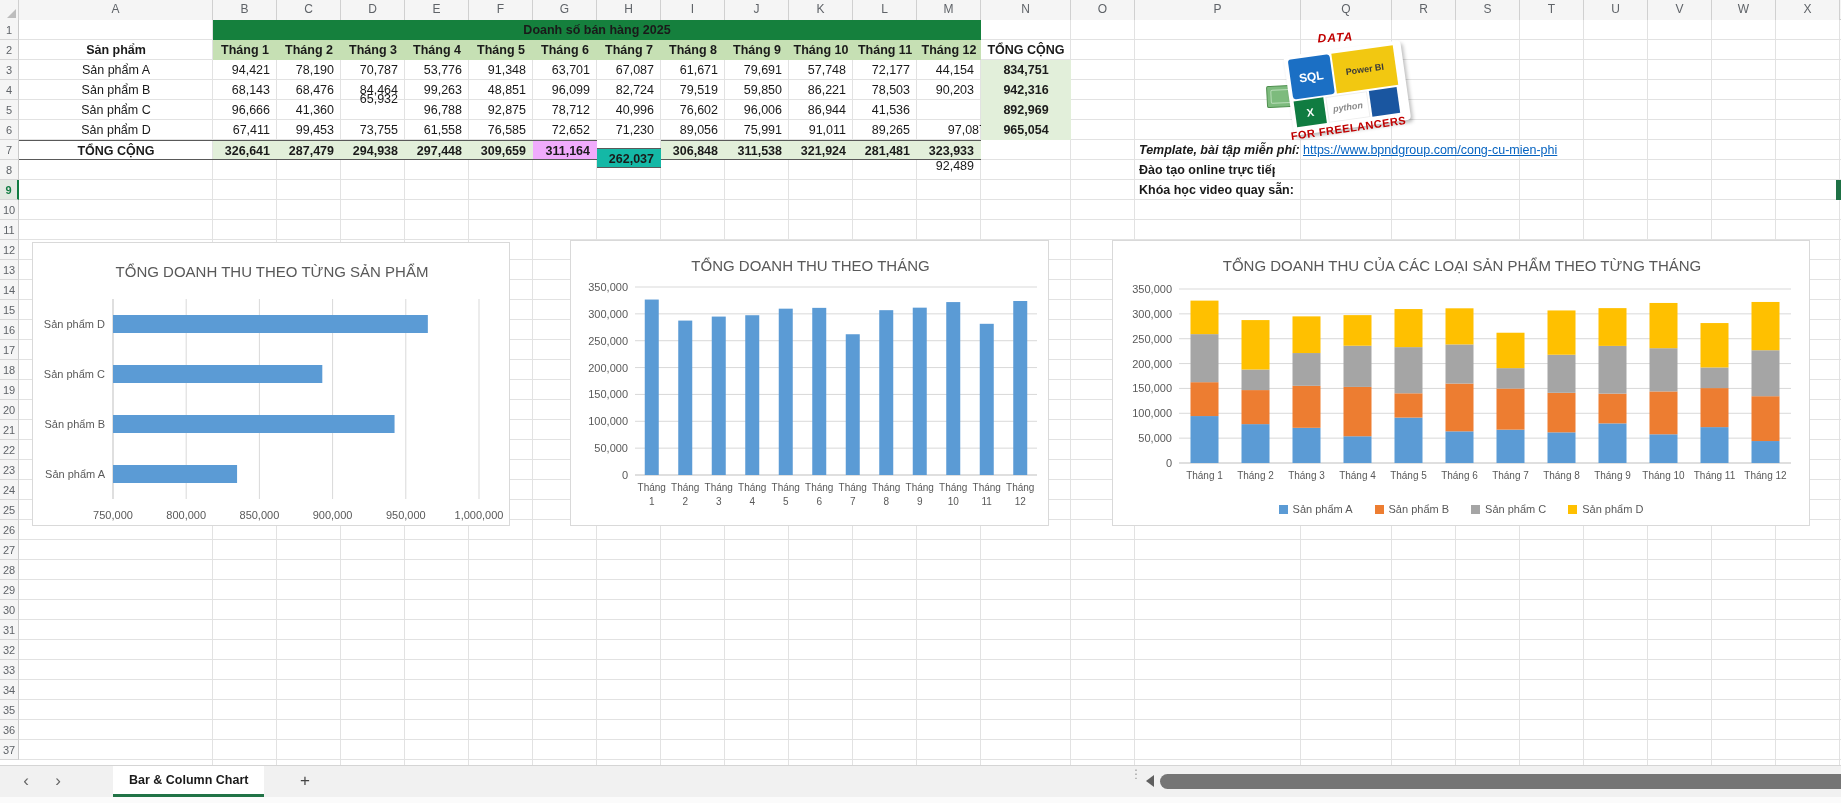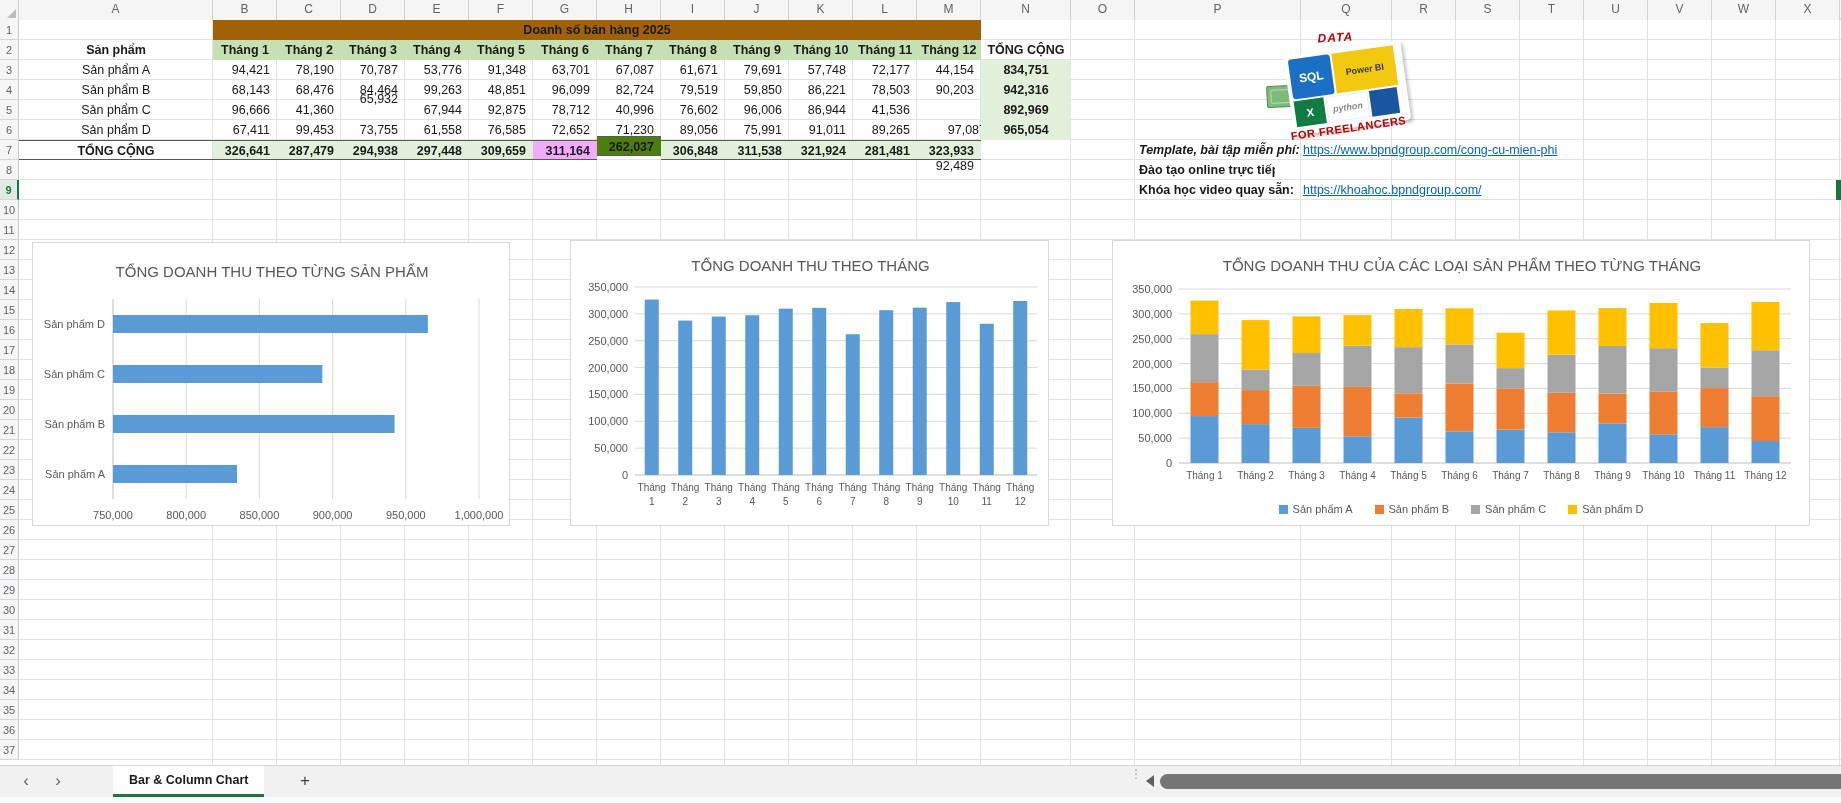--- a/index.html
+++ b/index.html
@@ -386,21 +386,21 @@
           <span class="tile pbi">Power BI</span>
           <span class="tile xl">X</span>
           <span class="tile py">python</span>
           <span class="tile bi2"></span>
         </div>
       </div>
       <div class="t-bot">FOR FREELANCERS</div>
     </div>
 
     <div id="sliver"></div>
-  <div class="cell center b" style="left: 194px; top: 0px; width: 768px; background: #a16207;">Doanh số bán hàng 2025</div>
+  <div class="cell center b" style="left: 194px; top: 0px; width: 768px; background: #15803d;">Doanh số bán hàng 2025</div>
       <div class="cell center b" style="left: 0px; top: 20px; width: 194px;">Sản phẩm</div>
       <div class="cell center b clip" style="left: 194px; top: 20px; width: 64px; background: rgb(198, 224, 180);">Tháng 1</div>
       <div class="cell center b clip" style="left: 258px; top: 20px; width: 64px; background: rgb(198, 224, 180);">Tháng 2</div>
       <div class="cell center b clip" style="left: 322px; top: 20px; width: 64px; background: rgb(198, 224, 180);">Tháng 3</div>
       <div class="cell center b clip" style="left: 386px; top: 20px; width: 64px; background: rgb(198, 224, 180);">Tháng 4</div>
       <div class="cell center b clip" style="left: 450px; top: 20px; width: 64px; background: rgb(198, 224, 180);">Tháng 5</div>
       <div class="cell center b clip" style="left: 514px; top: 20px; width: 64px; background: rgb(198, 224, 180);">Tháng 6</div>
       <div class="cell center b clip" style="left: 578px; top: 20px; width: 64px; background: rgb(198, 224, 180);">Tháng 7</div>
       <div class="cell center b clip" style="left: 642px; top: 20px; width: 64px; background: rgb(198, 224, 180);">Tháng 8</div>
       <div class="cell center b clip" style="left: 706px; top: 20px; width: 64px; background: rgb(198, 224, 180);">Tháng 9</div>
@@ -433,21 +433,21 @@
       <div class="cell num" style="left: 642px; top: 60px; width: 64px;">79,519</div>
       <div class="cell num" style="left: 706px; top: 60px; width: 64px;">59,850</div>
       <div class="cell num" style="left: 770px; top: 60px; width: 64px;">86,221</div>
       <div class="cell num" style="left: 834px; top: 60px; width: 64px;">78,503</div>
       <div class="cell num" style="left: 898px; top: 60px; width: 64px;">90,203</div>
       <div class="cell center b" style="left: 962px; top: 60px; width: 90px; background: rgb(226, 239, 218);">942,316</div>
       <div class="cell center" style="left: 0px; top: 80px; width: 194px;">Sản phẩm C</div>
       <div class="cell num" style="left: 194px; top: 80px; width: 64px;">96,666</div>
       <div class="cell num" style="left: 258px; top: 80px; width: 64px;">41,360</div>
       <div class="cell num" style="left: 322px; top: 69px; width: 64px;">65,932</div>
-      <div class="cell num" style="left: 386px; top: 80px; width: 64px;">67,944</div>
+      <div class="cell num" style="left: 386px; top: 80px; width: 64px;">96,788</div>
       <div class="cell num" style="left: 450px; top: 80px; width: 64px;">92,875</div>
       <div class="cell num" style="left: 514px; top: 80px; width: 64px;">78,712</div>
       <div class="cell num" style="left: 578px; top: 80px; width: 64px;">40,996</div>
       <div class="cell num" style="left: 642px; top: 80px; width: 64px;">76,602</div>
       <div class="cell num" style="left: 706px; top: 80px; width: 64px;">96,006</div>
       <div class="cell num" style="left: 770px; top: 80px; width: 64px;">86,944</div>
       <div class="cell num" style="left: 834px; top: 80px; width: 64px;">41,536</div>
       <div class="cell num" style="left: 898px; top: 92px; width: 64px; margin-top: 44px;">92,489</div>
       <div class="cell center b" style="left: 962px; top: 80px; width: 90px; background: rgb(226, 239, 218);">892,969</div>
       <div class="cell center" style="left: 0px; top: 100px; width: 194px;">Sản phẩm D</div>
@@ -464,31 +464,30 @@
       <div class="cell num" style="left: 834px; top: 100px; width: 64px;">89,265</div>
       <div class="cell num" style="left: 910px; top: 100px; width: 64px;">97,087</div>
       <div class="cell center b" style="left: 962px; top: 100px; width: 90px; background: rgb(226, 239, 218);">965,054</div>
       <div class="cell center b total-top total-bot" style="left: 0px; top: 120px; width: 194px;">TỔNG CỘNG</div>
       <div class="cell num b total-top total-bot" style="left: 194px; top: 120px; width: 64px; background: rgb(226, 239, 218);">326,641</div>
       <div class="cell num b total-top total-bot" style="left: 258px; top: 120px; width: 64px; background: rgb(226, 239, 218);">287,479</div>
       <div class="cell num b total-top total-bot" style="left: 322px; top: 120px; width: 64px; background: rgb(226, 239, 218);">294,938</div>
       <div class="cell num b total-top total-bot" style="left: 386px; top: 120px; width: 64px; background: rgb(226, 239, 218);">297,448</div>
       <div class="cell num b total-top total-bot" style="left: 450px; top: 120px; width: 64px; background: rgb(226, 239, 218);">309,659</div>
       <div class="cell num b total-top total-bot" style="left: 514px; top: 120px; width: 64px; background: #f0abfc;">311,164</div>
-      <div class="cell num b total-top total-bot" style="left: 578px; top: 116px; width: 64px; background: #4d7c0f;">262,037</div>
+      <div class="cell num b total-top total-bot" style="left: 578px; top: 128px; width: 64px; background: #14b8a6;">262,037</div>
       <div class="cell num b total-top total-bot" style="left: 642px; top: 120px; width: 64px; background: rgb(226, 239, 218);">306,848</div>
       <div class="cell num b total-top total-bot" style="left: 706px; top: 120px; width: 64px; background: rgb(226, 239, 218);">311,538</div>
       <div class="cell num b total-top total-bot" style="left: 770px; top: 120px; width: 64px; background: rgb(226, 239, 218);">321,924</div>
       <div class="cell num b total-top total-bot" style="left: 834px; top: 120px; width: 64px; background: rgb(226, 239, 218);">281,481</div>
       <div class="cell num b total-top total-bot" style="left: 898px; top: 120px; width: 64px; background: rgb(226, 239, 218);">323,933</div>
       <div class="cell b clip" style="left: 1120px; top: 120px; width: 162px; font-style: italic;">Template, bài tập miễn phí:</div>
       <div class="cell link" style="left: 1284px; top: 120px; width: 420px;">https://www.bpndgroup.com/cong-cu-mien-phi</div>
       <div class="cell b clip" style="left: 1120px; top: 140px; width: 136px;">Đào tạo online trực tiếp:</div>
       <div class="cell b clip" style="left: 1120px; top: 160px; width: 162px;">Khóa học video quay sẵn:</div>
-      <div class="cell link" style="left: 1284px; top: 160px; width: 420px;">https://khoahoc.bpndgroup.com/</div>
     </div>
 
   <div id="tabbar">
     <div class="nav" style="left:16px;">‹</div>
     <div class="nav" style="left:48px;">›</div>
     <div id="sheettab">Bar &amp; Column Chart</div>
     <div id="addsheet">+</div>
     <div id="dots">⋮</div>
     <div id="sb-left"></div>
     <div id="sb-thumb"></div>

